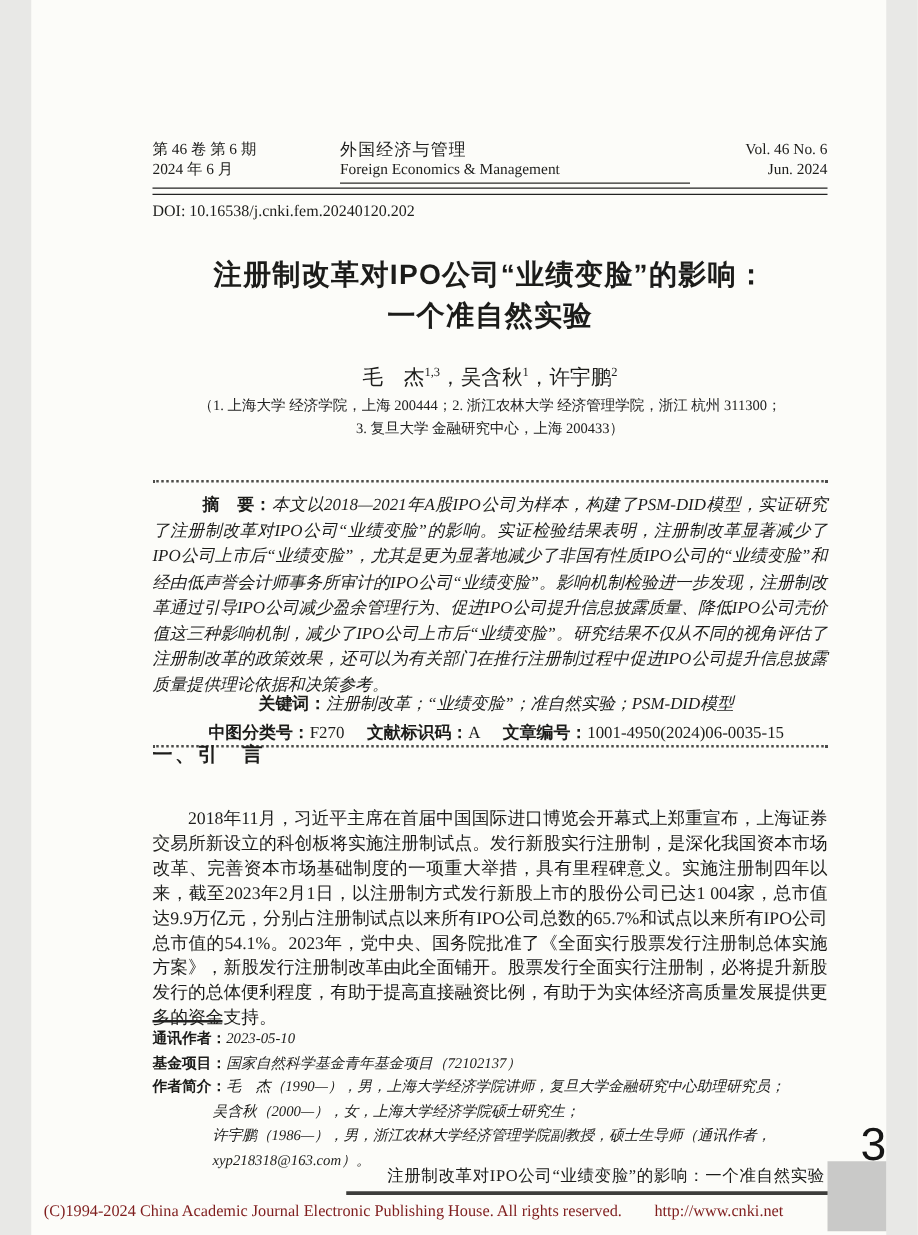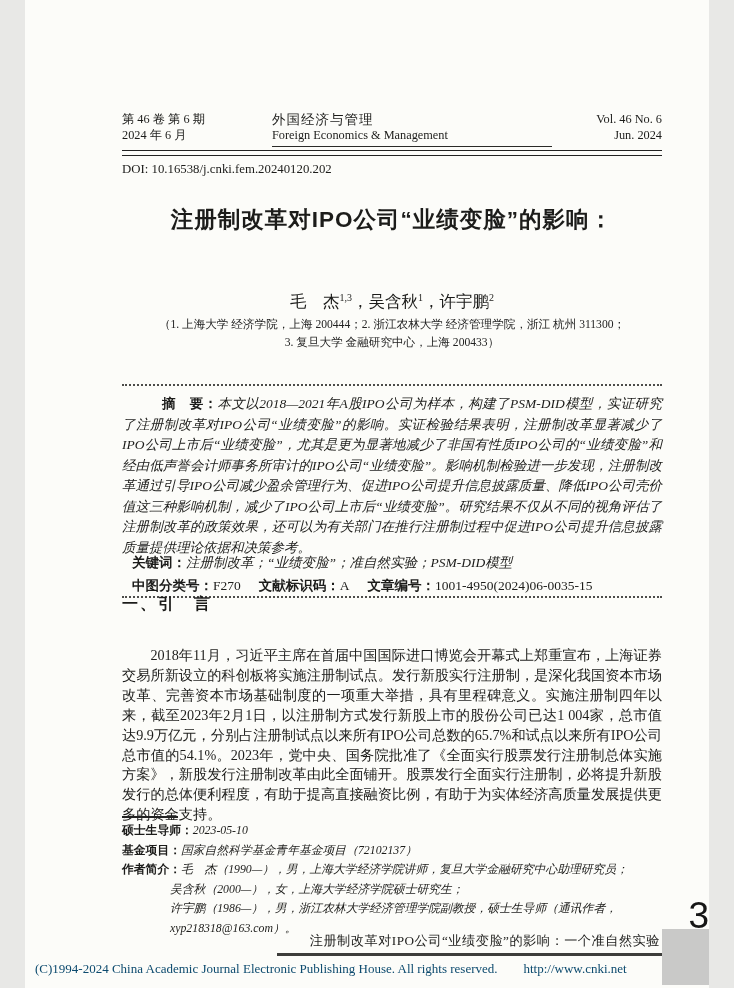--- a/index.html
+++ b/index.html
@@ -30,38 +30,38 @@
   .affil{top:316px;left:97px;width:540px;text-align:center;font-size:11.6px;line-height:17.5px;color:#222;}
   
   .dotted{left:97px;width:540px;height:0;border-top:2px dotted #4c4c4a;}
   .dot1{top:384px;}
   .dot2{top:596px;}
   
   .kai{font-style:italic;}
   .blabel{font-family:"Liberation Sans","DejaVu Sans",sans-serif;font-weight:bold;font-style:normal;}
   .abstract{top:394px;left:97px;width:540px;font-size:13.5px;line-height:20.5px;text-align:justify;text-indent:40px;margin:0;}
   .meta{top:552px;left:107px;width:530px;font-size:13.5px;line-height:22.5px;}
-  .meta .row{white-space:nowrap;}
+  .meta .row{white-space:nowrap;text-align:center;}
   .meta .gap{display:inline-block;width:18px;}
   
   .sec-head{top:594px;left:97px;width:540px;text-align:left;
     font-family:Liberation Serif, serif;font-weight:bold;font-size:16px;letter-spacing:2px;}
   .body-para{top:646px;left:97px;width:540px;font-size:14.2px;line-height:19.9px;text-align:justify;text-indent:2em;margin:0;}
   
   .fnrule{top:816px;left:97px;width:56px;border-top:2px solid #222;height:0;}
   .footnotes{top:821px;left:97px;width:540px;font-size:11.8px;line-height:19.6px;}
   .footnotes .blabel{font-size:11.8px;}
   .fn-indent{margin-left:48px;}
   
   .running{top:932px;left:97px;width:538px;text-align:right;font-size:13.2px;letter-spacing:0.5px;}
   .bottom-rule{top:953px;left:252px;width:386px;height:3px;background:#3d3d3b;}
   .graybox{top:929px;left:637px;width:94px;height:56px;background:#c9c9c8;}
   .pagenum{top:896px;left:637px;width:94px;text-align:center;
     font-family:"Liberation Sans","DejaVu Sans",sans-serif;font-size:37px;line-height:40px;color:#161616;z-index:2;}
-  .copyright{top:961px;left:10px;width:700px;font-size:13px;color:#0c4a6e;white-space:nowrap;}
+  .copyright{top:961px;left:10px;width:700px;font-size:13px;color:#7f1d1d;white-space:nowrap;}
   .copyright .url{margin-left:26px;}
 </style>
 </head>
 <body>
 
 <div class="page">
 
   <div class="abs jheader">
     <div class="col-left">
       <div>第 46 卷 第 6 期</div>
@@ -75,20 +75,21 @@
       <div>Vol. 46 No. 6</div>
       <div>Jun.  2024</div>
     </div>
   </div>
   <div class="abs double-rule"></div>
 
   <div class="abs doi">DOI: 10.16538/j.cnki.fem.20240120.202</div>
 
   <div class="abs title">
     <div>注册制改革对IPO公司“业绩变脸”的影响：</div>
+    <div>一个准自然实验</div>
   </div>
 
   <div class="abs authors">
     <span><span>毛　杰</span><sup>1,3</sup><span>，</span></span><span><span>吴含秋</span><sup>1</sup><span>，</span></span><span><span>许宇鹏</span><sup>2</sup></span>
   </div>
 
   <div class="abs affil">
     <div>（1. 上海大学 经济学院，上海 200444；2. 浙江农林大学 经济管理学院，浙江 杭州 311300；</div>
     <div>3. 复旦大学 金融研究中心，上海 200433）</div>
   </div>
@@ -102,21 +103,21 @@
     <div class="row"><span class="blabel">中图分类号：</span><span>F270</span><span class="gap"></span><span class="blabel">文献标识码：</span><span>A</span><span class="gap"></span><span class="blabel">文章编号：</span><span>1001-4950(2024)06-0035-15</span></div>
   </div>
 
   <div class="abs dotted dot2"></div>
 
   <div class="abs sec-head">一、引　言</div>
   <p class="abs body-para">2018年11月，习近平主席在首届中国国际进口博览会开幕式上郑重宣布，上海证券交易所新设立的科创板将实施注册制试点。发行新股实行注册制，是深化我国资本市场改革、完善资本市场基础制度的一项重大举措，具有里程碑意义。实施注册制四年以来，截至2023年2月1日，以注册制方式发行新股上市的股份公司已达1 004家，总市值达9.9万亿元，分别占注册制试点以来所有IPO公司总数的65.7%和试点以来所有IPO公司总市值的54.1%。2023年，党中央、国务院批准了《全面实行股票发行注册制总体实施方案》，新股发行注册制改革由此全面铺开。股票发行全面实行注册制，必将提升新股发行的总体便利程度，有助于提高直接融资比例，有助于为实体经济高质量发展提供更多的资金支持。</p>
 
   <div class="abs fnrule"></div>
   <div class="abs footnotes">
-    <div><span class="blabel">硕士生导师：</span><span class="kai">2023-05-10</span></div>
+    <div><span class="blabel">通讯作者：</span><span class="kai">2023-05-10</span></div>
     <div><span class="blabel">基金项目：</span><span class="kai">国家自然科学基金青年基金项目（72102137）</span></div>
     <div><span class="blabel">作者简介：</span><span class="kai">毛　杰（1990—），男，上海大学经济学院讲师，复旦大学金融研究中心助理研究员；</span></div>
     <div class="fn-indent kai">吴含秋（2000—），女，上海大学经济学院硕士研究生；</div>
     <div class="fn-indent kai">许宇鹏（1986—），男，浙江农林大学经济管理学院副教授，硕士生导师（通讯作者，xyp218318@163.com）。</div>
   </div>
 
   <div class="abs running">注册制改革对IPO公司“业绩变脸”的影响：一个准自然实验</div>
   <div class="abs bottom-rule"></div>
   <div class="abs graybox"></div>
   <div class="abs pagenum">35</div>

